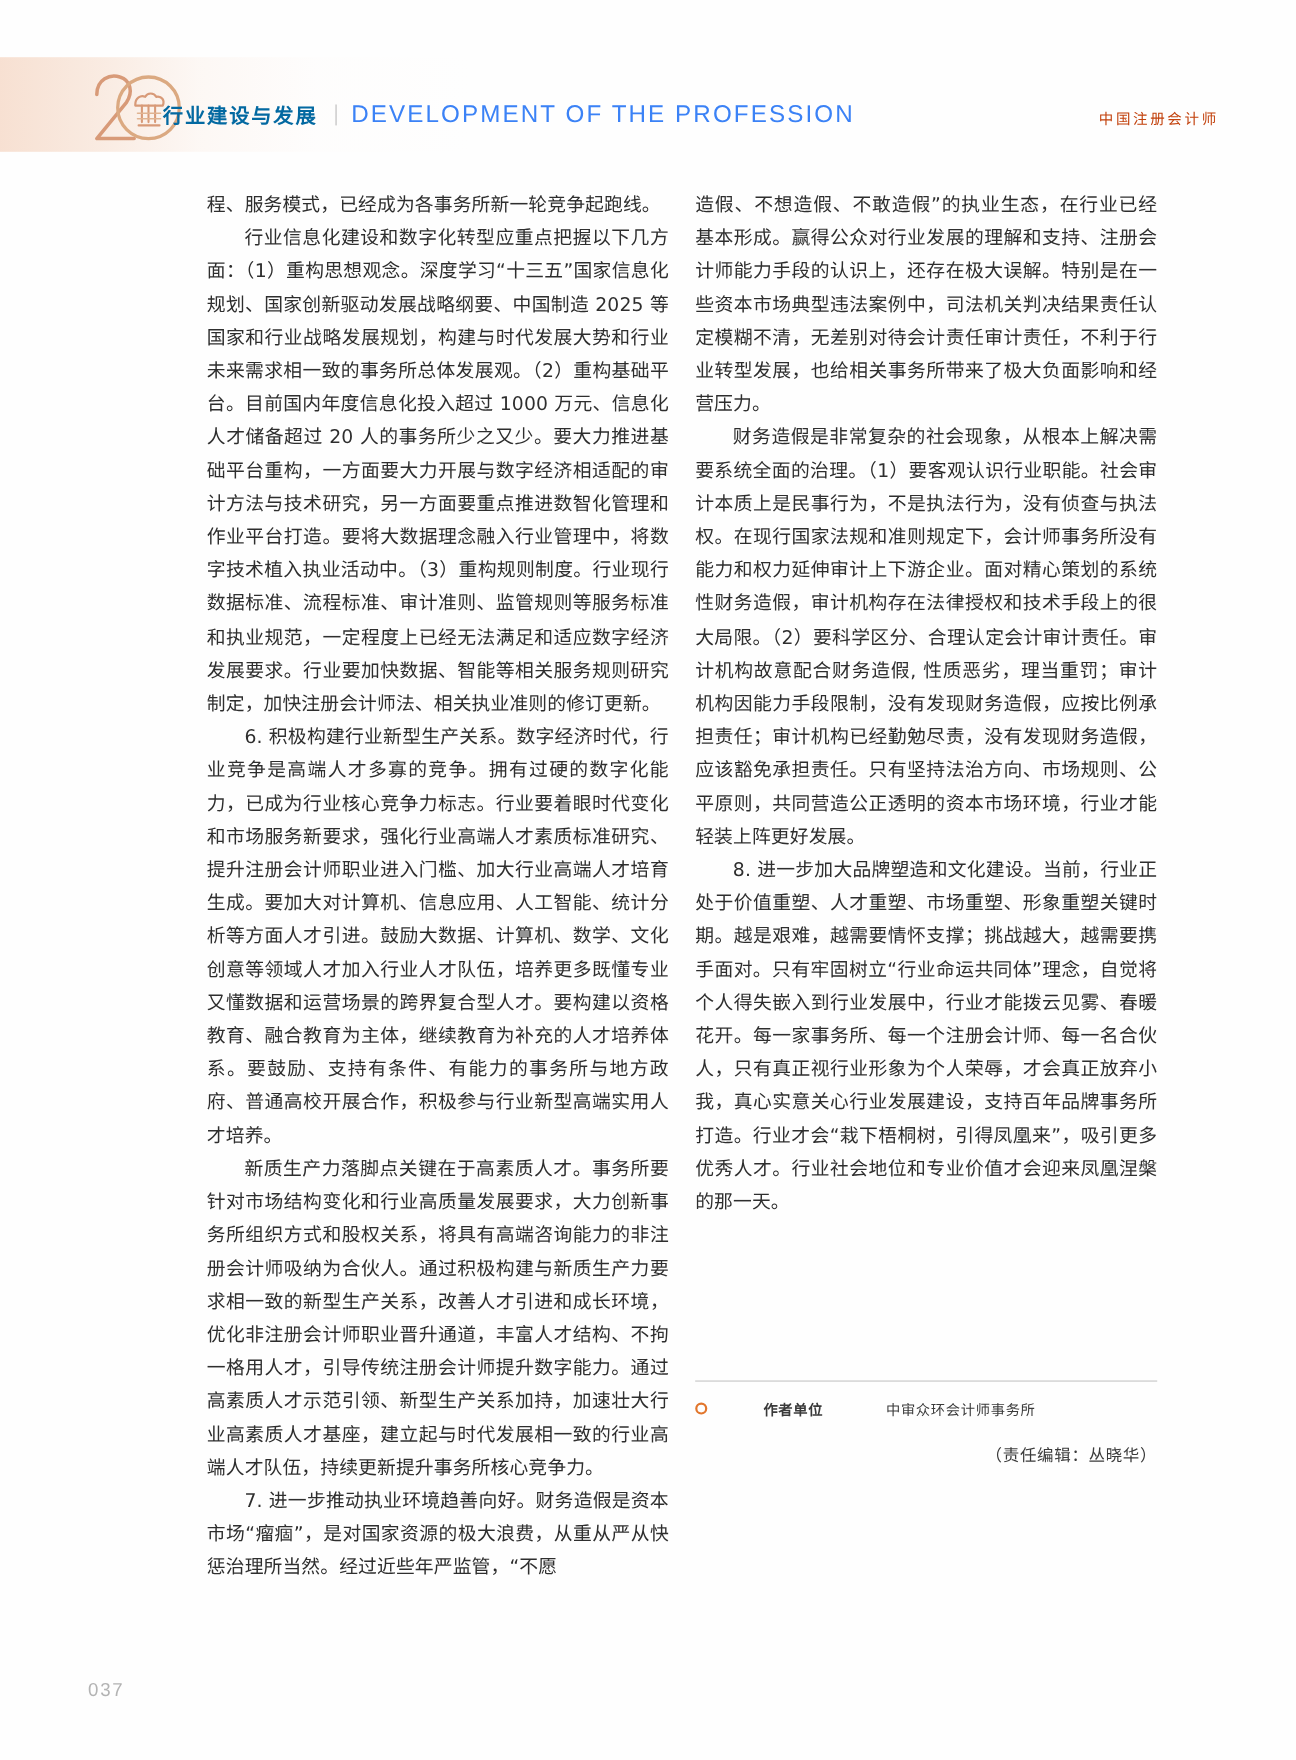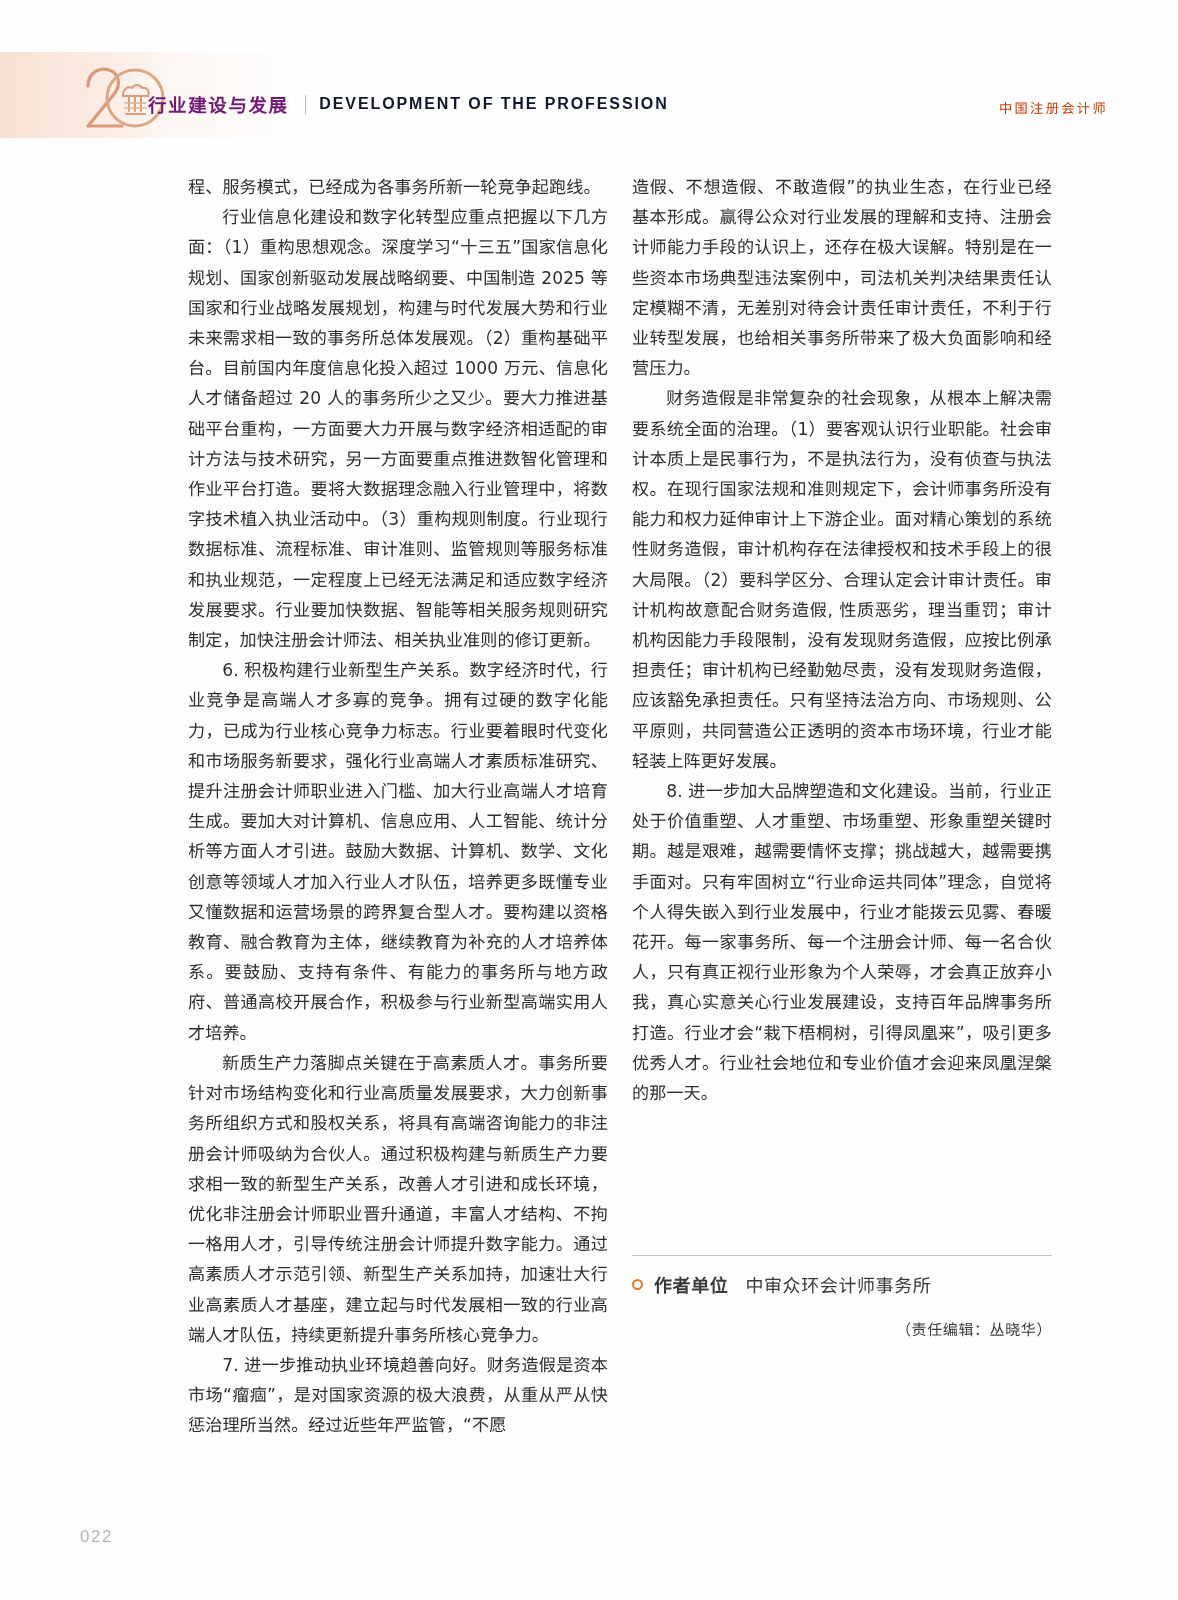--- a/index.html
+++ b/index.html
@@ -67,36 +67,35 @@
     top: 33px;
     display: flex;
     align-items: center;
     gap: 0;
     white-space: nowrap;
   }
   .masthead-cn {
     font-size: 18.5px;
     font-weight: bold;
     letter-spacing: 1.6px;
-    color: #701a75;
+    color: #0369a1;
     font-family: Liberation Sans, sans-serif;
   }
   .masthead-sep {
     display: inline-block;
     width: 1.6px;
     height: 19px;
     background: #b9b9b9;
     margin: 0 13px 0 16px;
   }
   .masthead-en {
-    font-size: 16px;
+    font-size: 22px;
     letter-spacing: 1.9px;
-    color: #0f172a;
+    color: #3b82f6;
     font-family: "Liberation Sans", sans-serif;
-    font-weight: bold;
   }
 
   .journal-name {
     position: absolute;
     right: 0;
     top: 40px;
     font-size: 13.2px;
     letter-spacing: 2.4px;
     color: #c2410c;
     font-family: "DejaVu Sans", "Liberation Sans", sans-serif;
@@ -142,23 +141,24 @@
   .byline-rule {
     width: 420px;
     height: 1px;
     background: #c4c4c4;
     margin-bottom: 15px;
   }
   .byline-row {
     display: flex;
     align-items: center;
     font-family: "DejaVu Sans", "Liberation Sans", sans-serif;
-    font-size: 18px;
+    font-size: 13px;
     color: #3a3a3a;
     letter-spacing: 0.6px;
+    gap: 40px;
   }
   .byline-bullet {
     width: 11px;
     height: 11px;
     border: 2.6px solid #e2762c;
     border-radius: 50%;
     margin-right: 11px;
     flex: 0 0 auto;
     box-sizing: border-box;
   }
@@ -239,15 +239,15 @@
   <div class="byline-block">
     <div class="byline-rule"></div>
     <div class="byline-row">
       <span class="byline-bullet"></span>
       <span class="byline-label">作者单位</span>
       <span class="byline-value">中审众环会计师事务所</span>
     </div>
     <div class="editor-row">（责任编辑：丛晓华）</div>
   </div>
 
-  <div class="folio">022</div>
+  <div class="folio">037</div>
 
 </div>
 
 </body></html>

